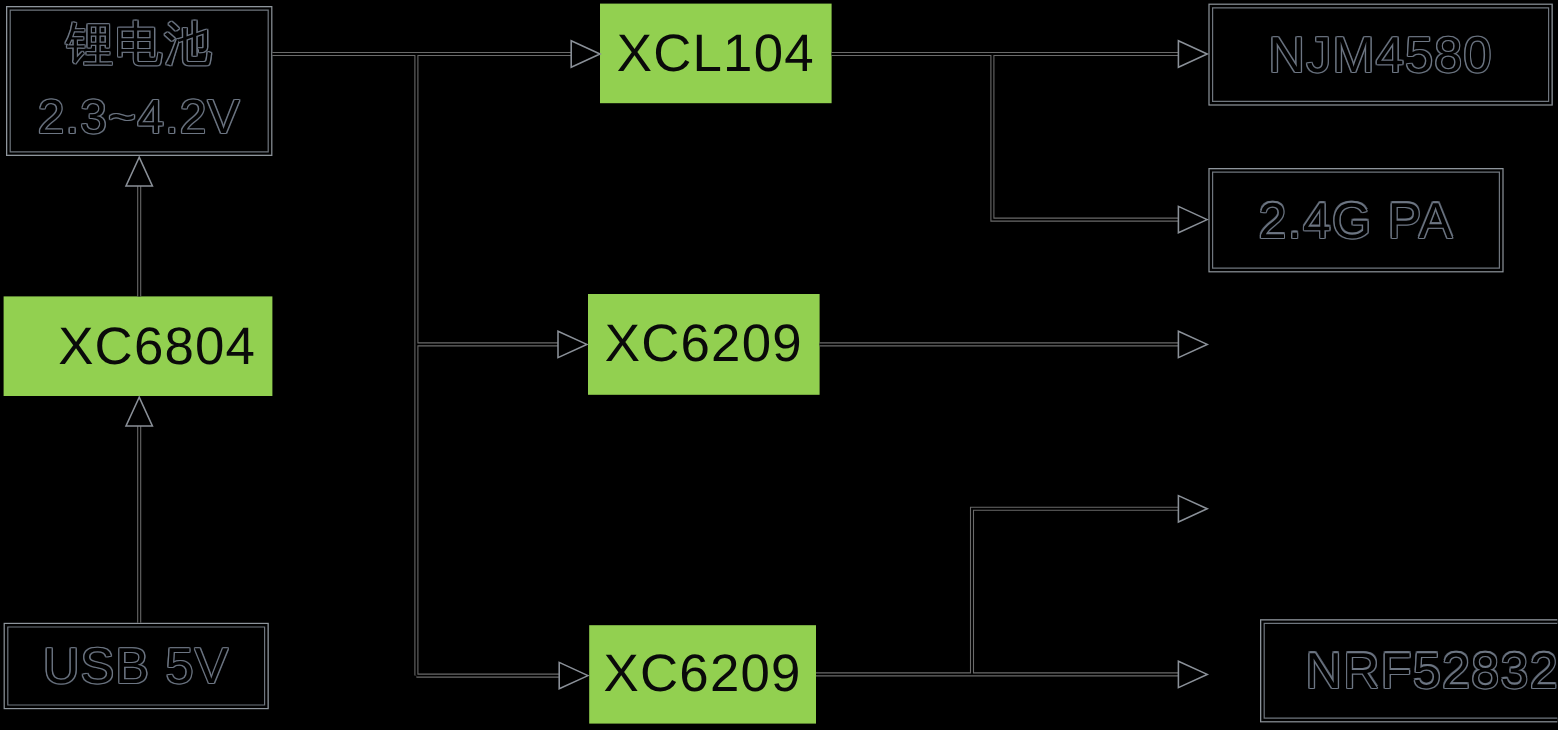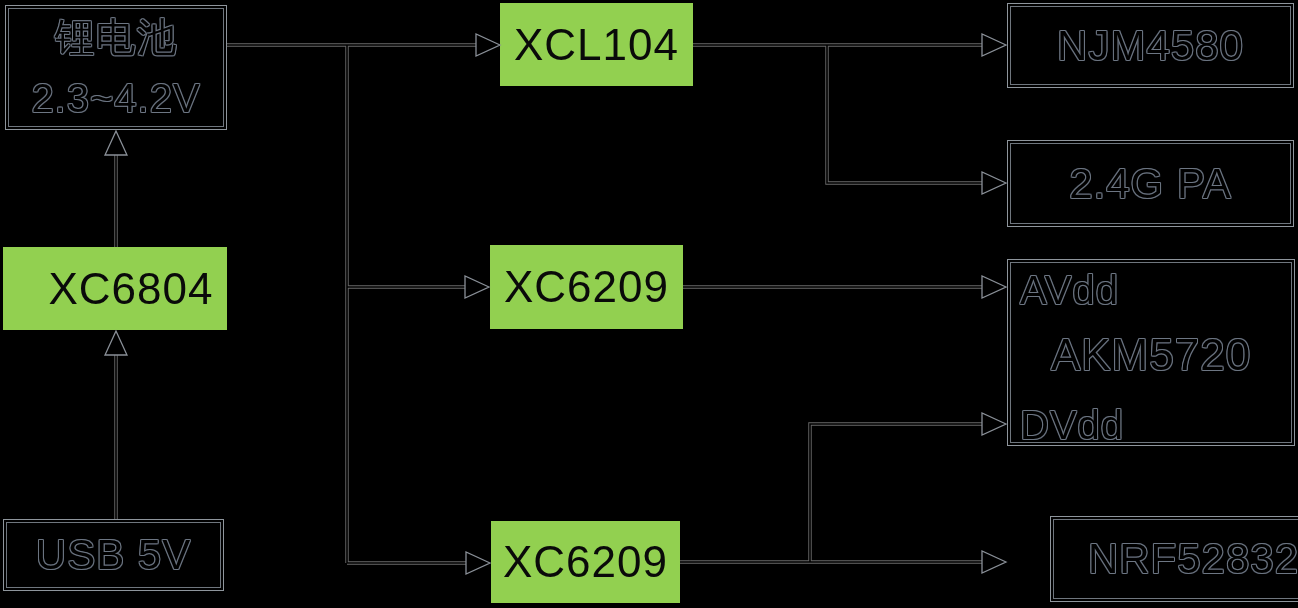--- a/index.html
+++ b/index.html
@@ -112,27 +112,22 @@
   </div>
 
   <div class="node green" style="left:491px;top:521px;width:189px;height:82px;">
     <span>XC6209</span>
   </div>
 
   <div class="node plain" style="left:1007px;top:3px;width:287px;height:85px;">
     <span class="outline-text">NJM4580</span>
   </div>
 
-  <div class="node plain" style="left:1007px;top:140px;width:287px;height:87px;">
+  <div class="node plain" style="left:1007px;top:140px;width:246px;height:87px;">
     <span class="outline-text">2.4G PA</span>
   </div>
 
-  <div class="node plain" style="left:1007px;top:259px;width:288px;height:187px;">
-    <span class="pin top outline-text">AVdd</span>
-    <span class="codec-name outline-text">AKM5720</span>
-    <span class="pin bottom outline-text">DVdd</span>
-  </div>
 
   <div class="node plain" style="left:1050px;top:516px;width:287px;height:86px;">
     <span class="outline-text">NRF52832</span>
   </div>
 
 </div>
 
 </body></html>

